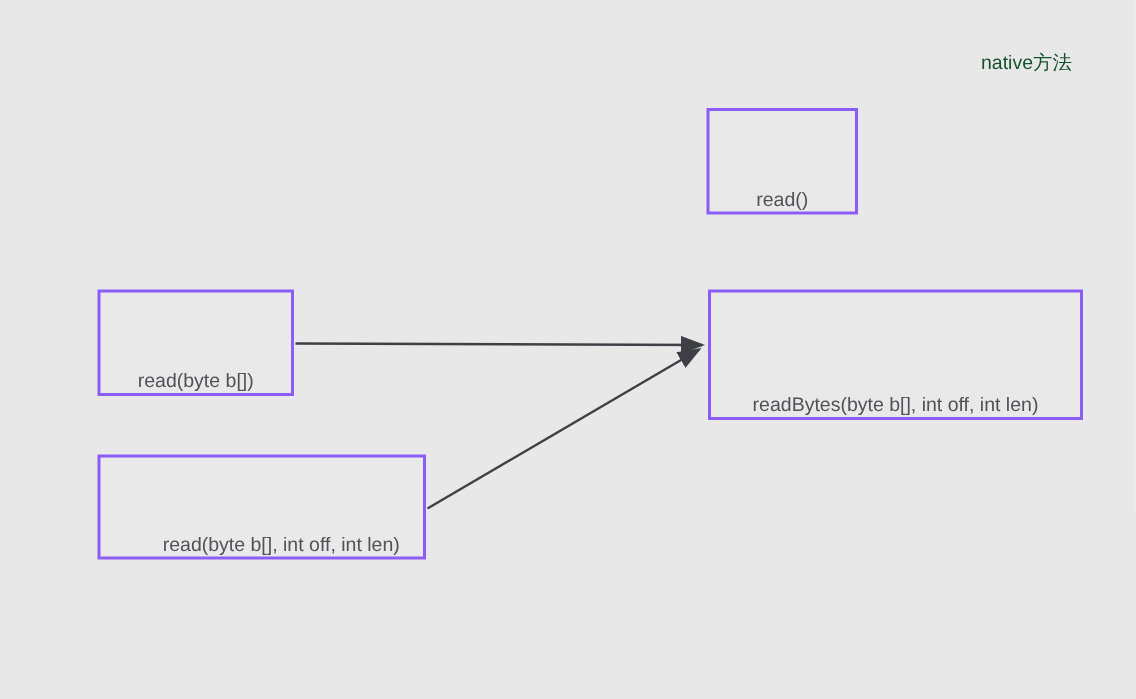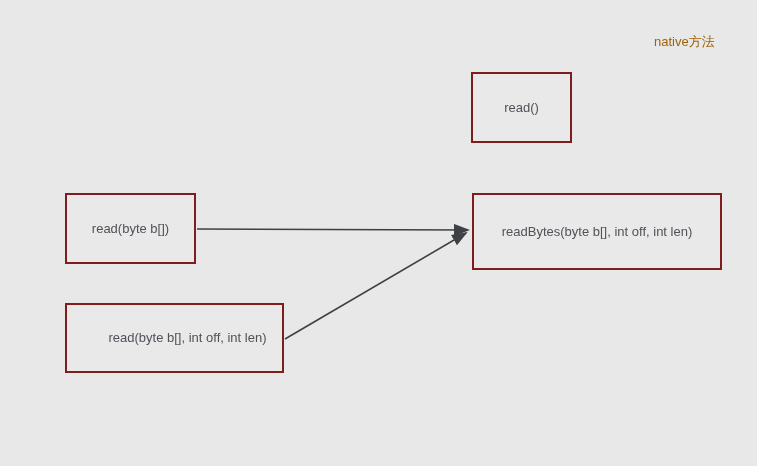--- a/index.html
+++ b/index.html
@@ -10,41 +10,41 @@
   .canvas {
     position: relative;
     width: 757px;
     height: 466px;
     background: #e8e8e8;
     overflow: hidden;
   }
   .node {
     position: absolute;
     box-sizing: border-box;
-    border: 2px solid #7f1d1d;
+    border: 2px solid #8b5cf6;
     background: #e9e9e9;
     display: flex;
-    align-items: center;
+    align-items: flex-end;
     justify-content: center;
     text-align: center;
     font-size: 13px;
     color: #515158;
     padding: 0 6px;
     line-height: 1.2;
   }
   .node-read            { left: 471px; top: 72px;  width: 101px; height: 71px; }
   .node-read-b          { left: 65px;  top: 193px; width: 131px; height: 71px; }
   .node-read-b-off-len  { left: 65px;  top: 303px; width: 219px; height: 70px; padding-left: 32px; }
-  .node-readbytes       { left: 472px; top: 193px; width: 250px; height: 77px; }
+  .node-readbytes       { left: 472px; top: 193px; width: 250px; height: 87px; }
   .annotation {
     position: absolute;
     left: 654px;
     top: 33px;
     font-size: 13px;
-    color: #a16207;
+    color: #14532d;
     white-space: nowrap;
   }
   svg.edges {
     position: absolute;
     left: 0;
     top: 0;
     width: 757px;
     height: 466px;
     pointer-events: none;
   }

